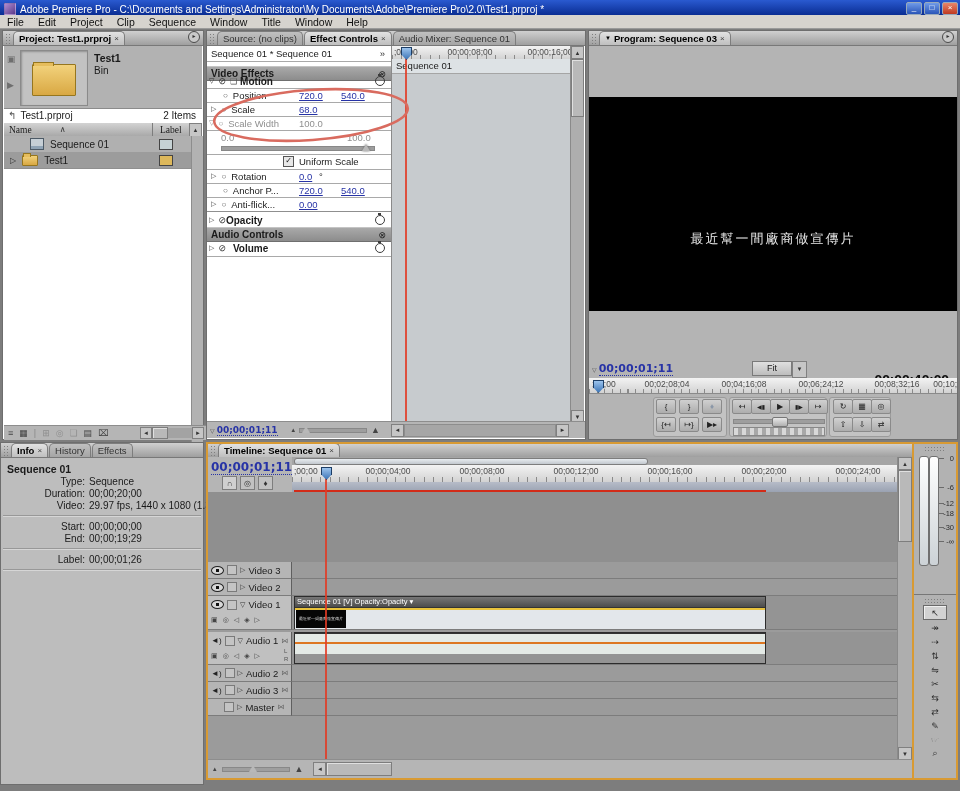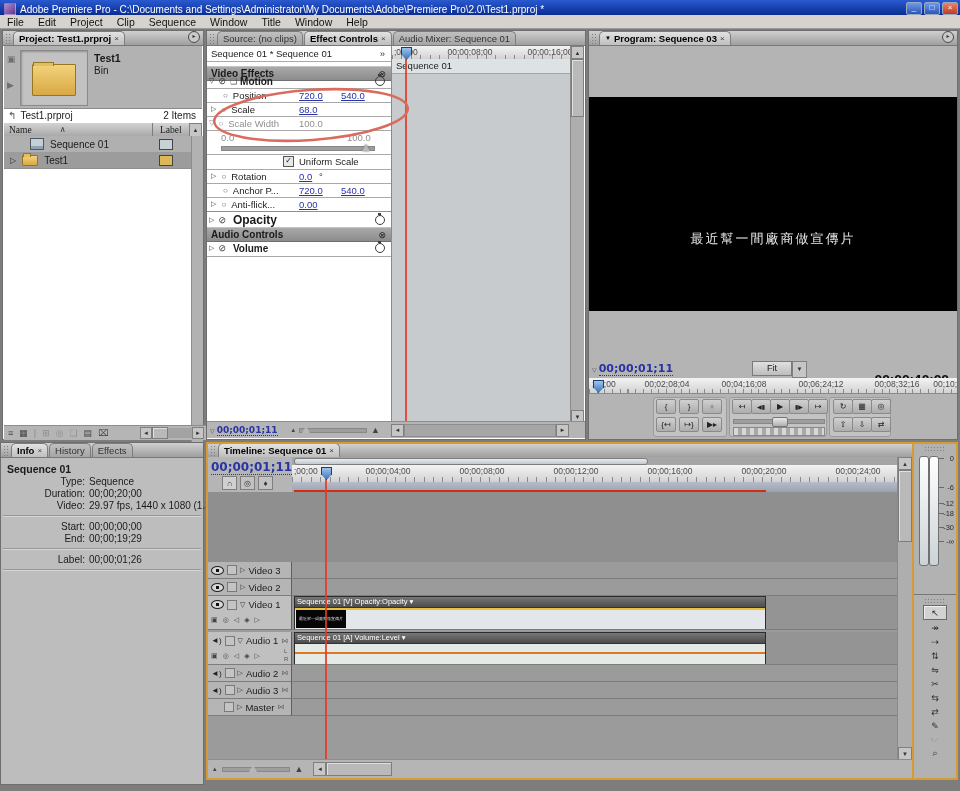--- a/index.html
+++ b/index.html
@@ -243,21 +243,21 @@
   </div>
   <div class="ecrow" style="top:166px;">
     <span style="margin-left:4px;font-size:7px;color:#333;">▷</span>
     <span style="margin-left:5px;font-size:8px;color:#555;">○</span>
     <span style="margin-left:5px;">Anti-flick...</span>
     <span class="hot abs" style="left:92px;">0.00</span>
   </div>
   <div class="ecrow" style="top:180px;height:16px;border-top:1px solid #8f8f8f;">
     <span style="margin-left:2px;font-size:7px;color:#333;">▷</span>
     <span style="margin-left:4px;font-size:9px;color:#333;">⊘</span>
-    <span class="bold" style="margin-left:7px;font-size:12px;">Opacity</span>
+    <span class="bold" style="font-size:10px;">Opacity</span>
     <span class="spacer"></span>
     <span class="stopwatch" style="margin-right:6px;"></span>
   </div>
   <div class="hdrbar abs" style="left:0;top:196px;width:184px;height:13px;">
     <span style="margin-left:4px;">Audio Controls</span>
     <span class="spacer"></span>
     <span style="margin-right:5px;font-weight:normal;font-size:9px;">⊗</span>
   </div>
   <div class="ecrow" style="top:209px;height:16px;">
     <span style="margin-left:2px;font-size:7px;color:#333;">▷</span>
@@ -505,21 +505,20 @@
         <span>◎</span>
         <span>◁</span>
         <span>◈</span>
         <span>▷</span>
         <span style="position:absolute;left:76px;top:16px;font-size:6px;color:#555;">L</span>
         <span style="position:absolute;left:76px;top:24px;font-size:6px;color:#555;">R</span>
       </div>
     </div>
     <div class="trkcontent" style="top:188px;height:33px;right:14px;background:#949494;">
       <div class="clip" style="left:2px;top:0px;width:472px;height:32px;">
-        <div class="cliphead">Sequence 01 [A] Volume:Level ▾</div>
         <div style="height:20px;background:#e4eae6;position:relative;border-top:1px solid #333;">
           <div style="position:absolute;left:0;right:0;top:8px;height:2px;background:#dd7722;"></div>
         </div>
       </div>
     </div>
 
     <div class="trackhdr" style="top:221px;height:17px;">
       <div class="trackrow">
         <span style="font-size:8px;color:#222;">◄)</span>
         <span class="lockbox"></span>

